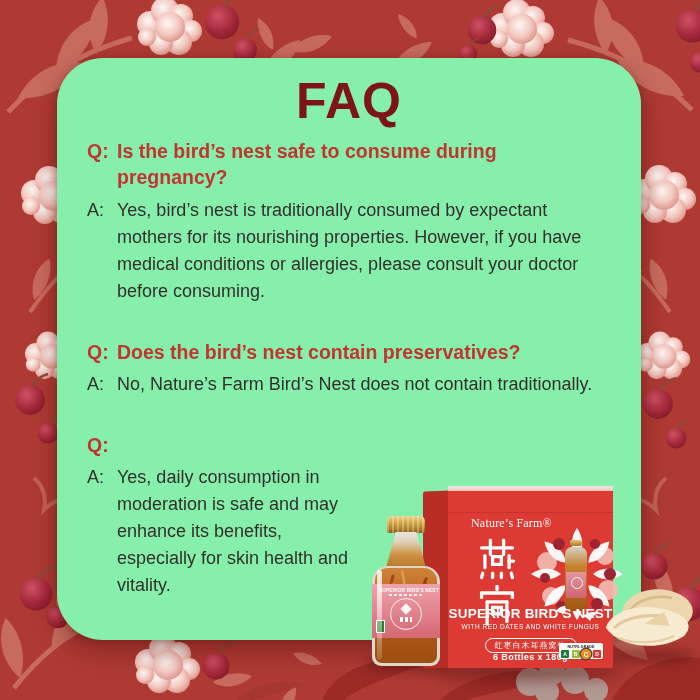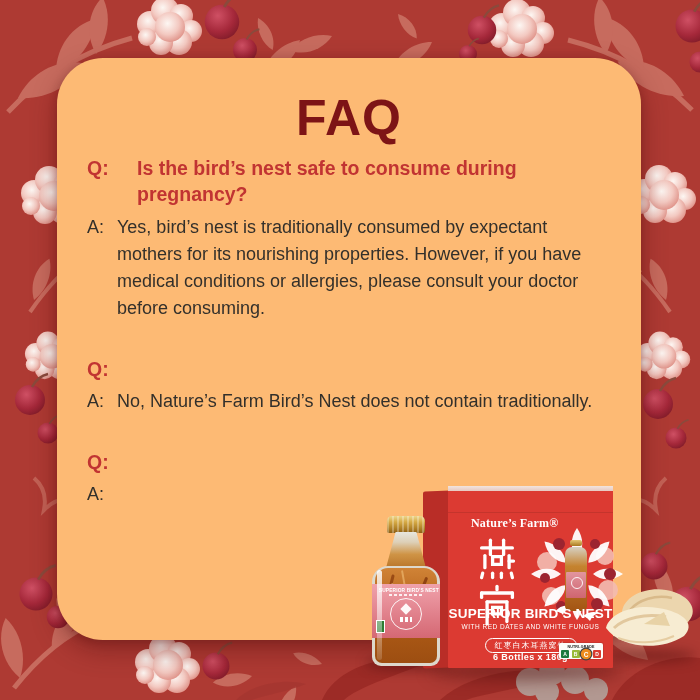--- a/index.html
+++ b/index.html
@@ -7,34 +7,34 @@
     width:700px;height:700px;position:relative;overflow:hidden;
     background:#ae3a33;
     font-family:"Liberation Sans","DejaVu Sans",sans-serif;
     -webkit-font-smoothing:antialiased;
   }
   .bg-decor{position:absolute;left:0;top:0;z-index:0;}
 
   
   .card{
     position:absolute;left:57px;top:58px;width:584px;height:582px;
-    background:#fdba74;border-radius:46px;z-index:1;
+    background:#86efac;border-radius:46px;z-index:1;
     box-shadow:0 10px 26px rgba(70,8,8,.38),0 2px 8px rgba(70,8,8,.22);
-    padding:17px 30px;box-sizing:border-box;
+    padding:0 30px;box-sizing:border-box;
   }
   .faq-title{
     margin:18px 0 12px;text-align:center;
     font-size:50px;line-height:1;font-weight:bold;letter-spacing:1px;
     color:#7d1416;
   }
   .qa{margin-bottom:34px;}
   .q-row{display:flex;align-items:flex-start;color:#c13432;font-weight:bold;
     font-size:19.5px;line-height:1.35;margin-bottom:6px;}
   .q-prefix{flex:none;width:30px;}
-  .q-text{max-width:468px;margin-left:20px;}
+  .q-text{max-width:468px;}
   .a-row{display:flex;align-items:flex-start;color:#33302b;
     font-size:18px;line-height:1.5;}
   .a-prefix{flex:none;width:30px;}
   .a-text{max-width:500px;}
   .qa-3 .a-text{max-width:246px;}
 
   
   .shadow{position:absolute;background:rgba(86,16,15,.55);border-radius:50%;
     filter:blur(6px);z-index:2;}
   .sh-bottle{left:366px;top:656px;width:88px;height:14px;}
@@ -83,21 +83,21 @@
   .box{position:absolute;left:423px;top:486px;width:190px;height:182px;z-index:4;}
   .box-side{position:absolute;left:0;top:5px;width:27px;height:177px;
     background:#b92d27;transform:skewY(-2deg);border-radius:2px 0 0 2px;}
   .box-front{position:absolute;left:25px;top:0;width:165px;height:182px;
     background:#dc3a32;border-radius:1px;}
   .box-front::before{content:"";position:absolute;left:0;top:0;right:0;height:5px;
     background:linear-gradient(180deg,#f2e4dd,#e7c9c2);}
   .box-front::after{content:"";position:absolute;left:0;top:26px;right:0;height:1px;
     background:rgba(0,0,0,.10);}
   .brand{position:absolute;left:48px;top:30px;color:#fff;font-size:12px;
-    font-family:"Liberation Serif","DejaVu Serif",serif;font-weight:bold;
+    font-family:"Liberation Serif","DejaVu Serif",serif;font-weight:normal;
     white-space:nowrap;letter-spacing:.2px;}
   .cn{position:absolute;left:54px;top:52px;}
   .ornament{position:absolute;left:104px;top:38px;width:100px;height:100px;}
   .mini-bottle{position:absolute;left:140px;top:54px;width:26px;height:72px;}
   .mb-cap{position:absolute;left:7px;top:0;width:12px;height:6px;border-radius:2px;
     background:linear-gradient(180deg,#e6c877,#a87820);}
   .mb-body{position:absolute;left:2px;top:7px;width:22px;height:64px;
     border-radius:7px 7px 5px 5px;
     background:linear-gradient(180deg,#d6d0c2 0%,#c5832f 30%,#a35413 100%);}
   .mb-label{position:absolute;left:3px;top:32px;width:20px;height:26px;
@@ -250,33 +250,35 @@
     </div>
     <div class="a-row">
       <span class="a-prefix">A:</span>
       <span class="a-text">Yes, bird’s nest is traditionally consumed by expectant mothers for its nourishing properties. However, if you have medical conditions or allergies, please consult your doctor before consuming.</span>
     </div>
   </div>
 
   <div class="qa qa-2">
     <div class="q-row">
       <span class="q-prefix">Q:</span>
+      <span class="q-text">Does the bird’s nest contain preservatives?</span>
     </div>
     <div class="a-row">
       <span class="a-prefix">A:</span>
       <span class="a-text">No, Nature’s Farm Bird’s Nest does not contain traditionally.</span>
     </div>
   </div>
 
   <div class="qa qa-3">
     <div class="q-row">
       <span class="q-prefix">Q:</span>
     </div>
     <div class="a-row">
       <span class="a-prefix">A:</span>
+      <span class="a-text">Yes, daily consumption in moderation is safe and may enhance its benefits, especially for skin health and vitality.</span>
     </div>
   </div>
 </div>
 
 <div class="shadow sh-bottle"></div>
 <div class="shadow sh-box"></div>
 <div class="shadow sh-fungus"></div>
 
 <div class="box">
   <div class="box-side"></div>

